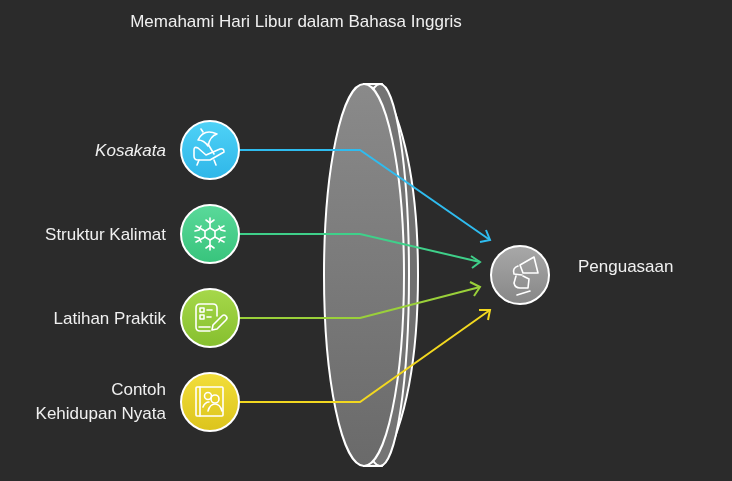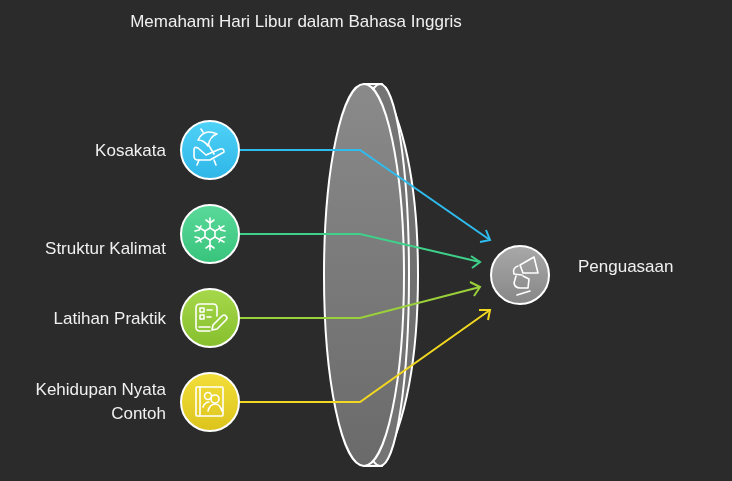--- a/index.html
+++ b/index.html
@@ -143,23 +143,23 @@
     <circle cx="520" cy="275" r="29" fill="url(#gGray)" stroke="#ffffff" stroke-width="2"></circle>
     <g fill="none" stroke="#ffffff" stroke-width="1.6" stroke-linecap="round" stroke-linejoin="round">
       <path d="M 520 265 L 534 257 L 538 273 L 523 273 Z"></path>
       <path d="M 518 266 Q 512 268 514 274 L 522 275"></path>
       <path d="M 516 276 L 514 283 Q 515 288 520 288 L 528 288 L 529 279 L 523 276"></path>
       <line x1="517" y1="295" x2="530" y2="291"></line>
     </g>
   </g>
 </svg>
 
-<div class="label" style="top: 139px;">Kosakata</div>
-<div class="label" style="top: 237px;">Struktur Kalimat</div>
+<div class="label" style="top: 139px; font-style: italic;">Kosakata</div>
+<div class="label" style="top: 223px;">Struktur Kalimat</div>
 <div class="label" style="top: 307px; margin-left: 40px;">Latihan Praktik</div>
 <div class="label" style="top: 378px;">
+  <div>Contoh</div>
   <div>Kehidupan Nyata</div>
-  <div>Contoh</div>
 </div>
 
 <div class="out-label">
   <div>Penguasaan</div>
 </div>
 
 </body></html>

